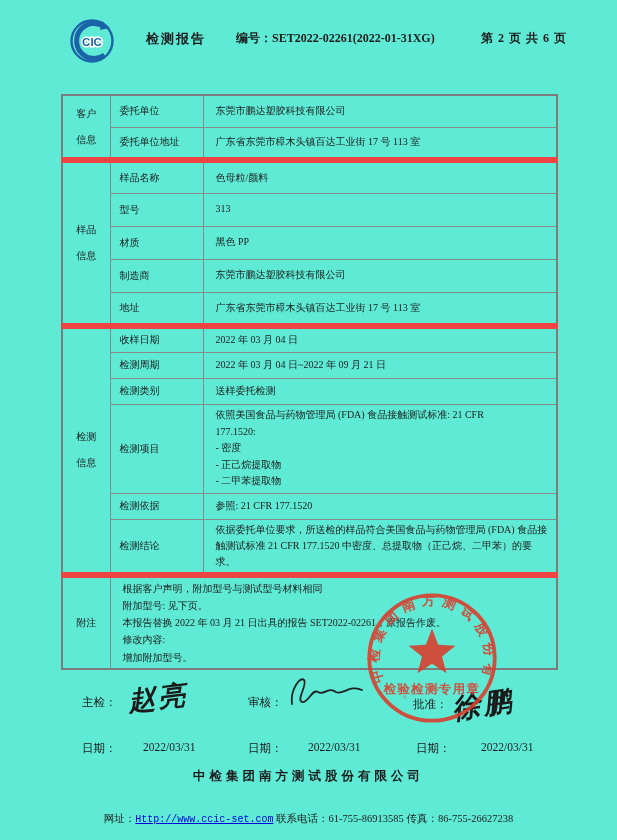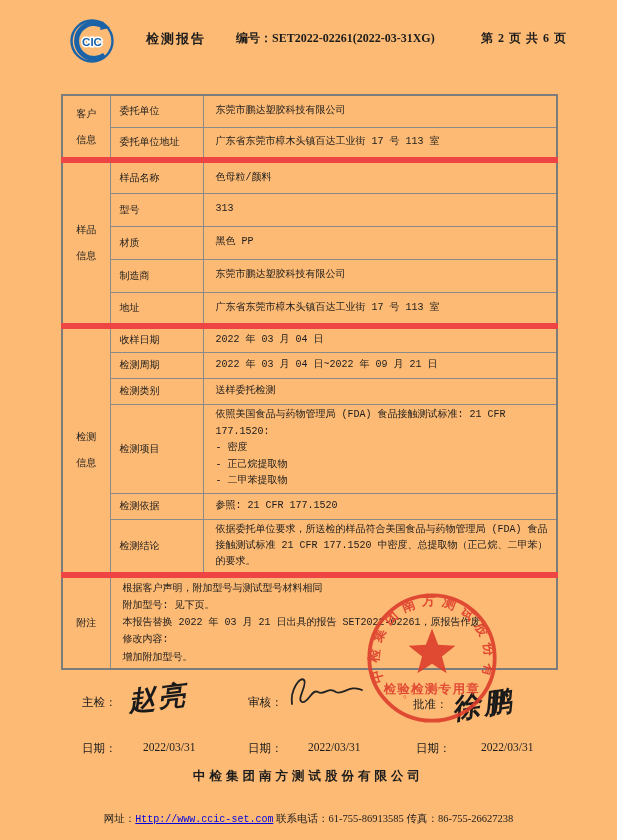--- a/index.html
+++ b/index.html
@@ -1,34 +1,34 @@
 <!DOCTYPE html>
 <html><head>
 <meta charset="utf-8">
 <style>
   html,body{margin:0;padding:0;background:#ffffff;}
   .page{
-    position:relative;width:617px;height:840px;background:#fdba74;overflow:hidden;
+    position:relative;width:617px;height:840px;background:#5eead4;overflow:hidden;
     font-family:"Liberation Serif","DejaVu Serif",serif;color:#1c1c1c;
   }
   
   .hdr-logo{position:absolute;left:62px;top:17px;width:60px;height:48px;}
   .hdr-title{position:absolute;left:146px;top:30px;font-size:13px;font-weight:bold;letter-spacing:2px;}
   .hdr-no{position:absolute;left:236px;top:30px;font-size:12px;font-weight:bold;white-space:nowrap;}
   .hdr-pages{position:absolute;left:481px;top:30px;font-size:12px;font-weight:bold;letter-spacing:1px;white-space:nowrap;}
   
   table.rpt{
     position:absolute;left:61px;top:94px;width:495px;border-collapse:collapse;table-layout:fixed;
     font-size:10px;
   }
   table.rpt td{border:1px solid #8a8a8a;vertical-align:middle;overflow:hidden;}
   table.rpt{border:2px solid #7c7c7c;}
   td.secname{text-align:center;white-space:pre-line;line-height:2.6;padding:0 2px;}
   td.lbl{padding:2px 4px 2px 9px;}
-  td.val{padding:2px 6px 2px 12px;line-height:1.62;white-space:pre-line;font-family:Liberation Mono, monospace;}
+  td.val{padding:2px 6px 2px 12px;line-height:1.62;white-space:pre-line;}
   tr.secsep td{border-top:6px solid #ef4444;}
   
   .stamp{position:absolute;left:356px;top:582px;width:152px;height:152px;opacity:.88;pointer-events:none;}
   
   .sig-label{position:absolute;font-size:11.5px;white-space:nowrap;}
   .sig-date{position:absolute;font-size:11.5px;white-space:nowrap;}
   .hand{
     position:absolute;font-weight:bold;font-style:italic;color:#1a1a1a;
     font-size:27px;transform:rotate(-7deg);letter-spacing:3px;white-space:nowrap;
     font-family:"DejaVu Serif",serif;
@@ -46,21 +46,21 @@
 <div class="page">
 
   <svg class="hdr-logo" viewBox="0 0 60 48">
     <circle cx="30" cy="24" r="20.5" fill="none" stroke="#1b63a8" stroke-width="2.4"></circle>
     <path d="M 42,9.5 A 17.5,17.5 0 1 0 42.5,38" fill="none" stroke="#1b63a8" stroke-width="5"></path>
     <path d="M 40,4 L 48,11 L 38,13 Z" fill="#1b63a8"></path>
     <text x="30" y="28.5" text-anchor="middle" font-size="11.5" font-weight="bold" font-family="Liberation Sans, sans-serif" fill="#1b63a8" stroke="#ffffff" stroke-width="3" paint-order="stroke">CIC</text>
   </svg>
   <div class="hdr-title">检测报告</div>
   <div class="hdr-no">
-    <span>编号：</span><span>SET2022-02261(2022-03-31XG)</span>
+    <span>编号：</span><span>SET2022-02261(2022-01-31XG)</span>
   </div>
   <div class="hdr-pages">第 2 页 共 6 页</div>
 
   <table class="rpt">
     <colgroup>
         <col style="width:48px">
         <col style="width:93px">
         <col style="width:354px">
       </colgroup>
 

